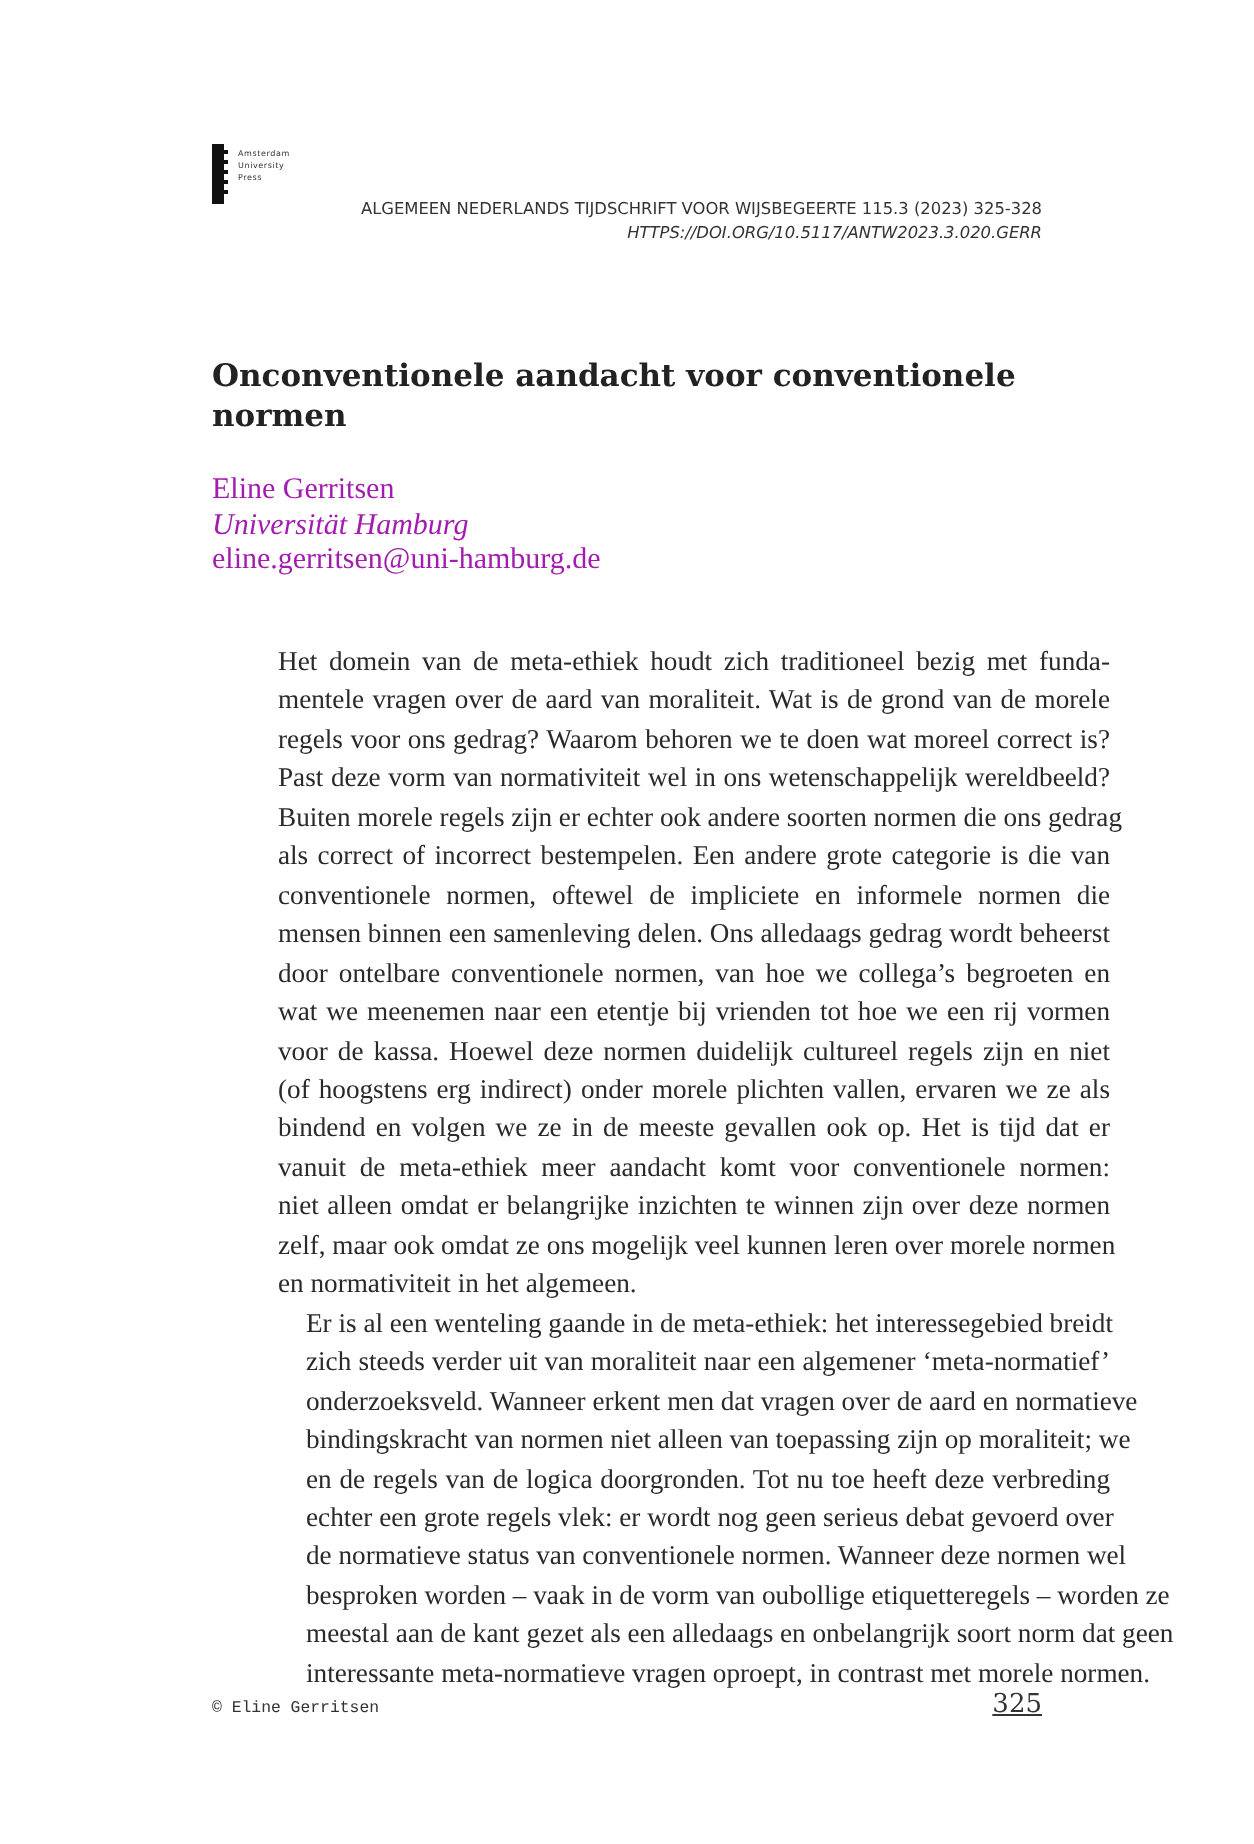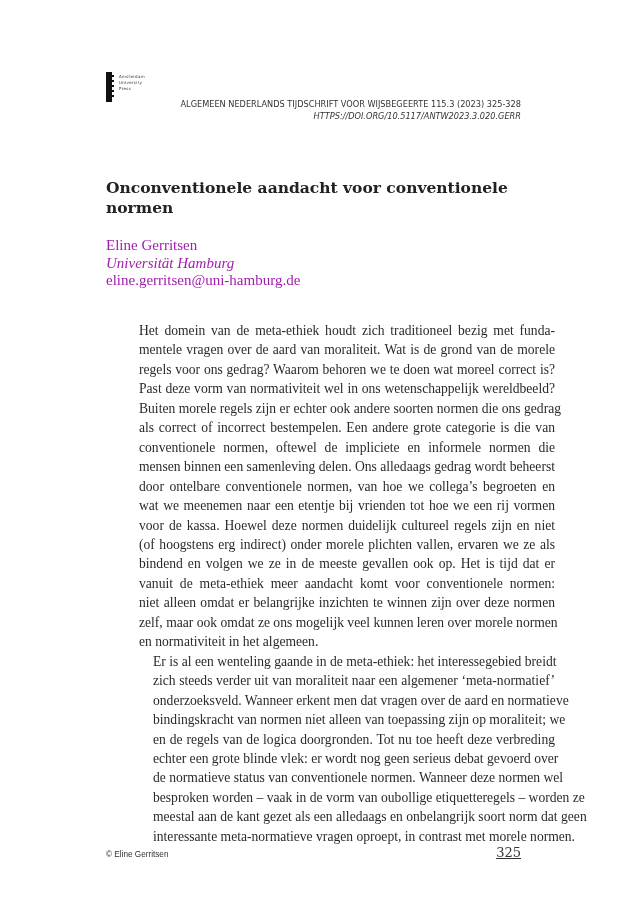--- a/index.html
+++ b/index.html
@@ -11,21 +11,21 @@
   .header { position: absolute; right: 106px; top: 76px; text-align: right; font-family: "DejaVu Sans", sans-serif; font-size: 8.2px; line-height: 12px; color: #333; margin-top: 22px; }
   .header .doi { font-style: italic; }
   .title { position: absolute; left: 106px; top: 178px; width: 415px; font-family: "DejaVu Serif", serif; font-weight: bold; font-size: 15.5px; line-height: 20px; color: #222; margin: 0; }
   .author { position: absolute; left: 106px; top: 237px; font-family: "Liberation Serif", serif; font-size: 15px; line-height: 17.5px; color: #a21caf; }
   .author .aff { font-style: italic; }
   .body { position: absolute; left: 106px; top: 321px; width: 416px; font-family: "Liberation Serif", serif; font-size: 13.6px; line-height: 19.45px; color: #2a2a2a; text-align: justify; margin-left: 33px; }
   .body p { margin: 0; hyphens: manual; }
   .body p.indent { text-indent: 14px; }
   .body .line { display: block; text-align: justify; text-align-last: justify; white-space: nowrap; }
   .body .line.last { text-align-last: left; }
-  .footer-left { position: absolute; left: 106px; top: 850px; font-family: Liberation Sans, sans-serif; font-size: 8.2px; color: #333; }
+  .footer-left { position: absolute; left: 106px; top: 850px; font-family: Liberation Mono, monospace; font-size: 8.2px; color: #333; }
   .footer-right { position: absolute; right: 106px; top: 845px; font-family: "DejaVu Serif", serif; font-size: 13px; color: #333; text-decoration: underline; }
 </style>
 </head>
 <body>
 
 <div class="logo">
   <div class="logo-bar"></div>
   <div class="logo-notch" style="top:3px"></div>
   <div class="logo-notch" style="top:8px"></div>
   <div class="logo-notch" style="top:13px"></div>
@@ -70,21 +70,21 @@
       <span class="line">niet alleen omdat er belangrijke inzichten te winnen zijn over deze normen</span>
       <span class="line">zelf, maar ook omdat ze ons mogelijk veel kunnen leren over morele normen</span>
       <span class="line last">en normativiteit in het algemeen.</span>
     </p>
   <p id="para-1" class="indent">
       <span class="line" style="text-indent: 14px;">Er is al een wenteling gaande in de meta-ethiek: het interessegebied breidt</span>
       <span class="line">zich steeds verder uit van moraliteit naar een algemener ‘meta-normatief’</span>
       <span class="line">onderzoeksveld. Wanneer erkent men dat vragen over de aard en normatieve</span>
       <span class="line">bindingskracht van normen niet alleen van toepassing zijn op moraliteit; we</span>
       <span class="line">en de regels van de logica doorgronden. Tot nu toe heeft deze verbreding</span>
-      <span class="line">echter een grote blinde vlek: er wordt nog geen serieus debat gevoerd over</span>
+      <span class="line">echter een grote regels vlek: er wordt nog geen serieus debat gevoerd over</span>
       <span class="line">de normatieve status van conventionele normen. Wanneer deze normen wel</span>
       <span class="line">besproken worden – vaak in de vorm van oubollige etiquetteregels – worden ze</span>
       <span class="line">meestal aan de kant gezet als een alledaags en onbelangrijk soort norm dat geen</span>
       <span class="line last">interessante meta-normatieve vragen oproept, in contrast met morele normen.</span>
     </p>
 </div>
 
 <div class="footer-left">© Eline Gerritsen</div>
 <div class="footer-right">325</div>
 

